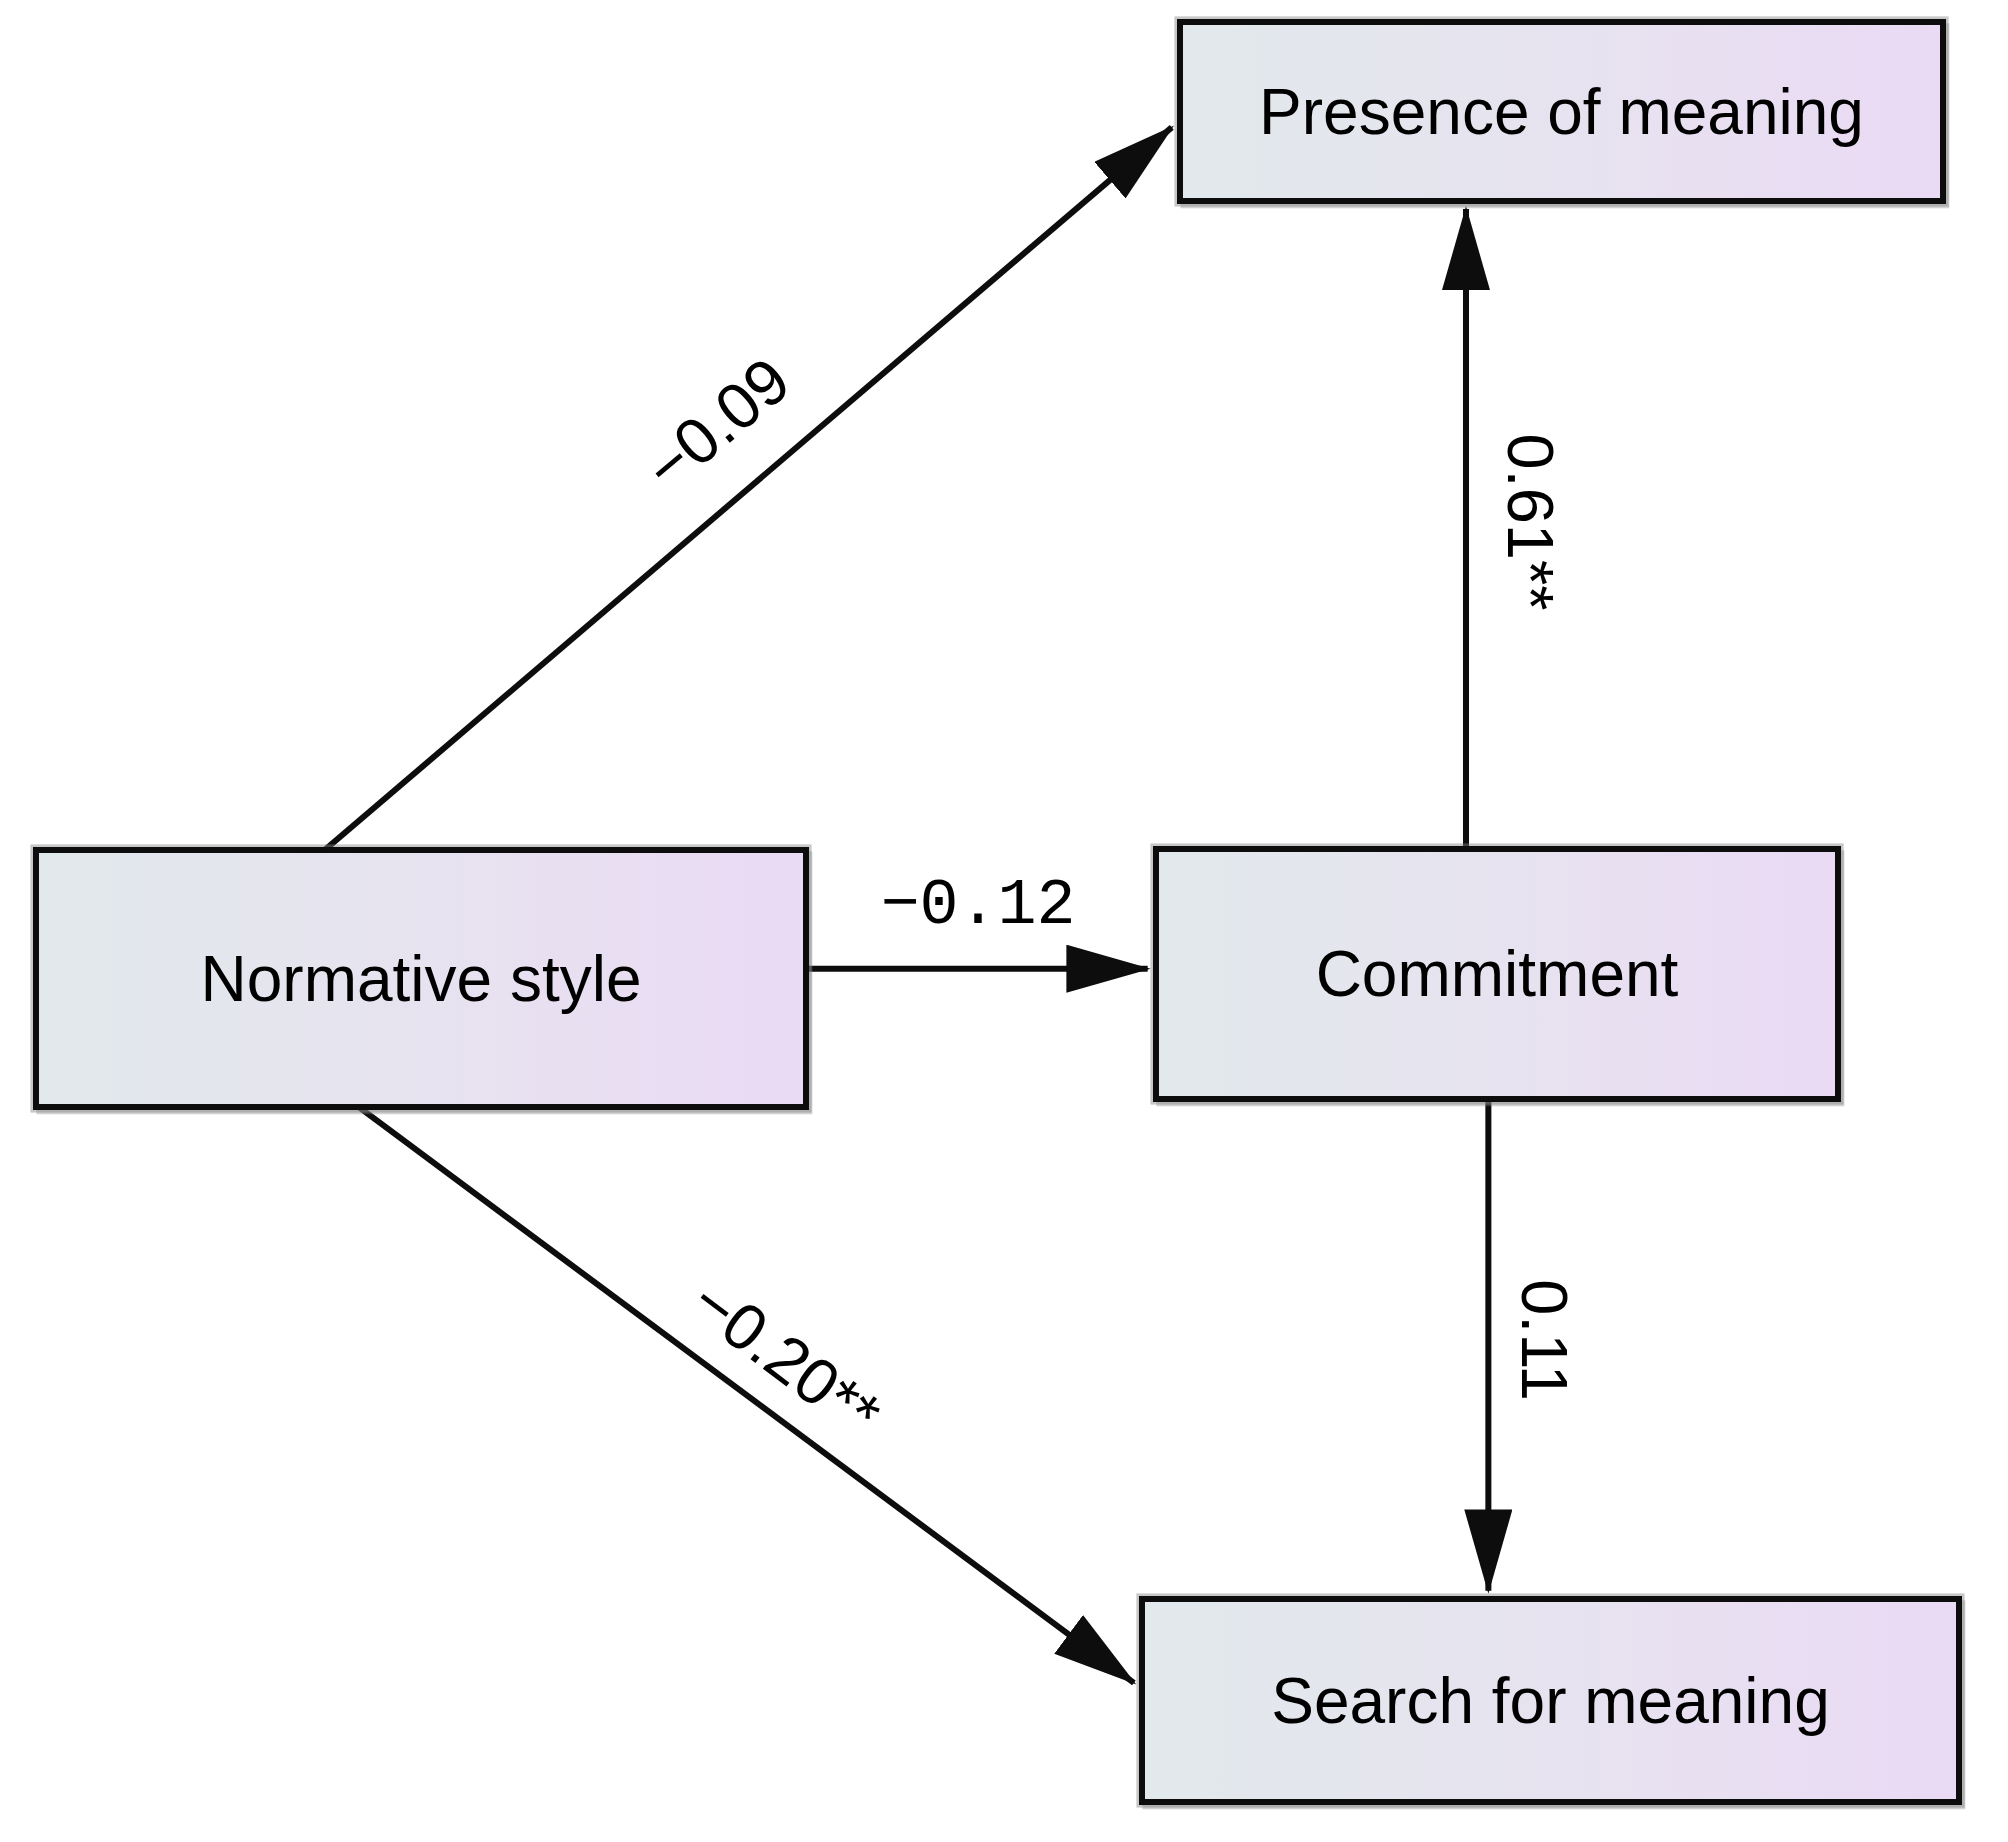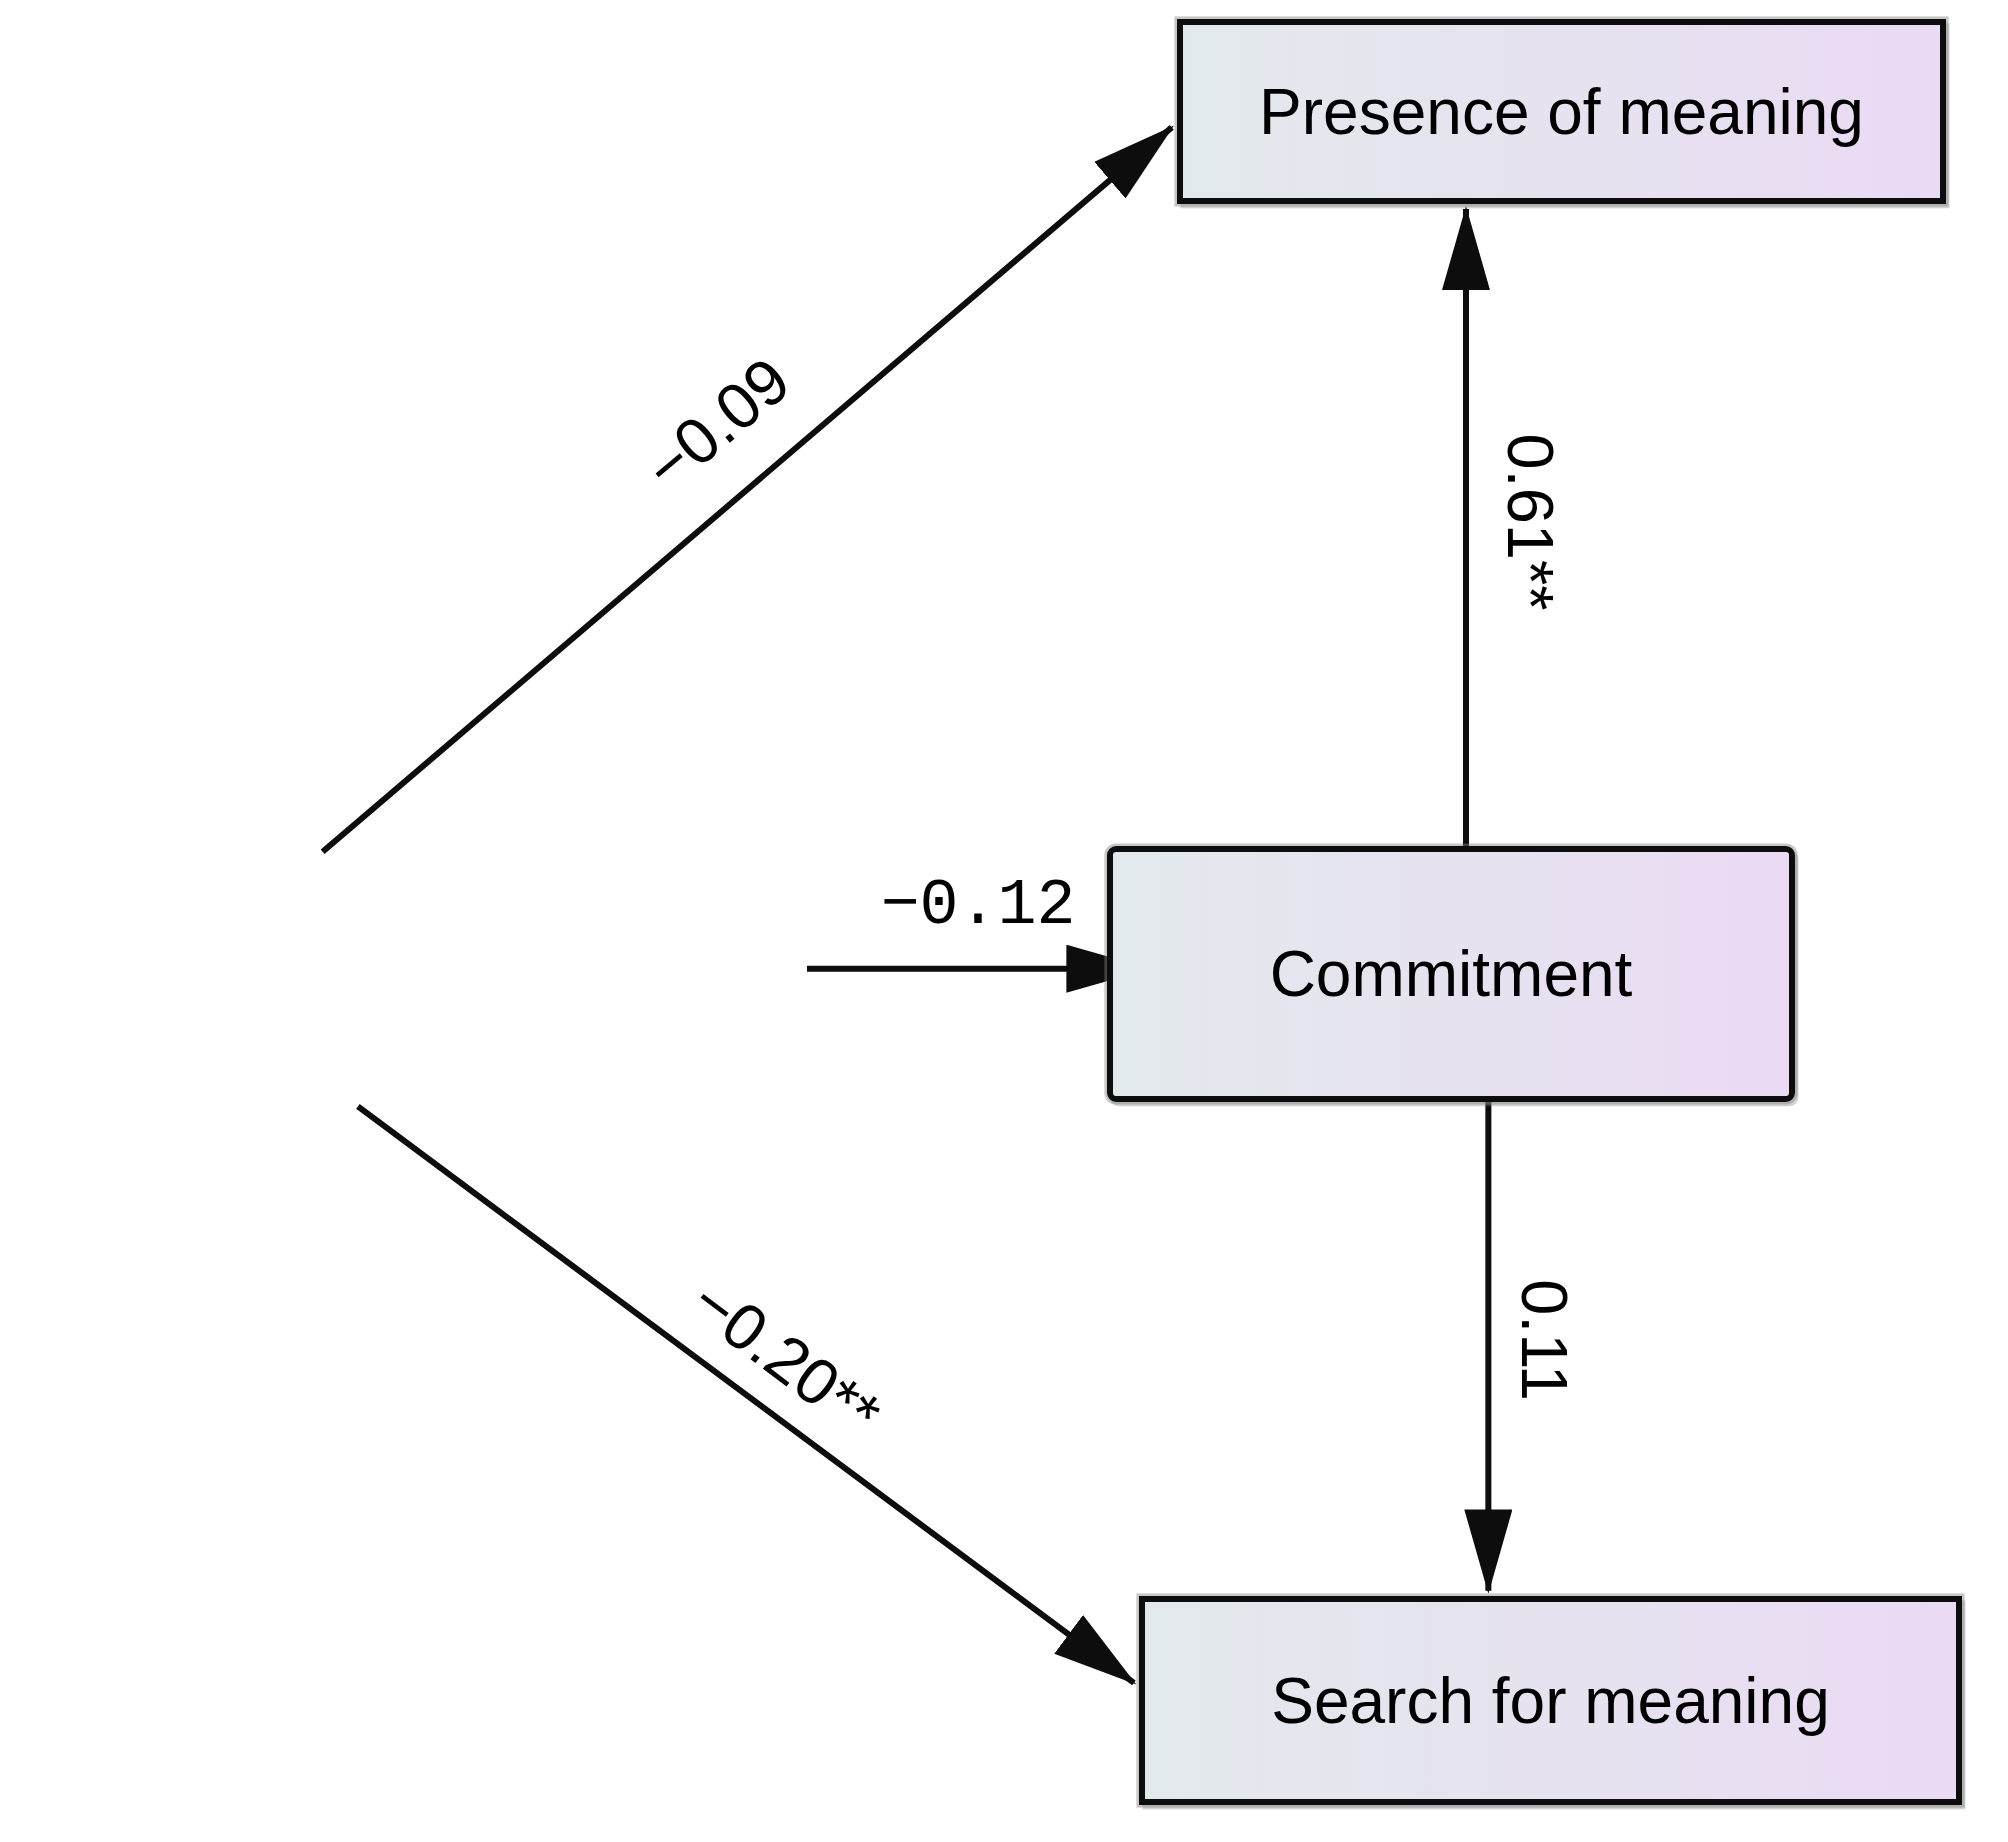--- a/index.html
+++ b/index.html
@@ -29,21 +29,21 @@
     justify-content: center;
     background: linear-gradient(90deg, #e2e9ec 0%, #e7e2f0 55%, #eadaf4 100%);
     border: 6.9px solid #0d0d0d;
     box-shadow: 0 0 0 2.6px rgba(130,130,130,0.45), 3.4px 4.3px 0 0 rgba(130,130,130,0.35);
     font-size: 64px;
     color: #000000;
     text-align: center;
   }
   #node-presence   { left: 1177px; top: 19px;   width: 769px; height: 185px; }
   #node-normative  { left: 33px;   top: 847px;  width: 776px; height: 263px; }
-  #node-commitment { left: 1107px; top: 846px;  width: 688px; height: 256px; border-radius: 9px; }
+  #node-commitment { left: 1153px; top: 846px;  width: 688px; height: 256px; }
   #node-search     { left: 1139px; top: 1596px; width: 823px; height: 209px; }
 
   .edge-label {
     position: absolute;
     font-size: 65px;
     color: #000000;
     white-space: nowrap;
     transform: translate(-50%, -50%);
   }
   #label-e1 { left: 717px;  top: 424px;  transform: translate(-50%,-50%) rotate(-40deg); }
@@ -67,20 +67,23 @@
     <line x1="938" y1="1126" x2="1334" y2="1126" stroke="#0d0d0d" stroke-width="7" marker-end="url(#arrowhead)"></line>
     <line x1="416" y1="1286" x2="1318" y2="1956" stroke="#0d0d0d" stroke-width="7" marker-end="url(#arrowhead)"></line>
     <line x1="1704" y1="985" x2="1704" y2="243" stroke="#0d0d0d" stroke-width="7" marker-end="url(#arrowhead)"></line>
     <line x1="1730" y1="1278" x2="1730" y2="1849" stroke="#0d0d0d" stroke-width="7" marker-end="url(#arrowhead)"></line>
   </svg>
 
   <div class="node" id="node-presence">
     <span>Presence of meaning</span>
   </div>
 
+  <div class="node" id="node-normative">
+    <span>Normative style</span>
+  </div>
 
   <div class="node" id="node-commitment">
     <span>Commitment</span>
   </div>
 
   <div class="node" id="node-search">
     <span>Search for meaning</span>
   </div>
 
   <div class="edge-label" id="label-e1">−0.09</div>

